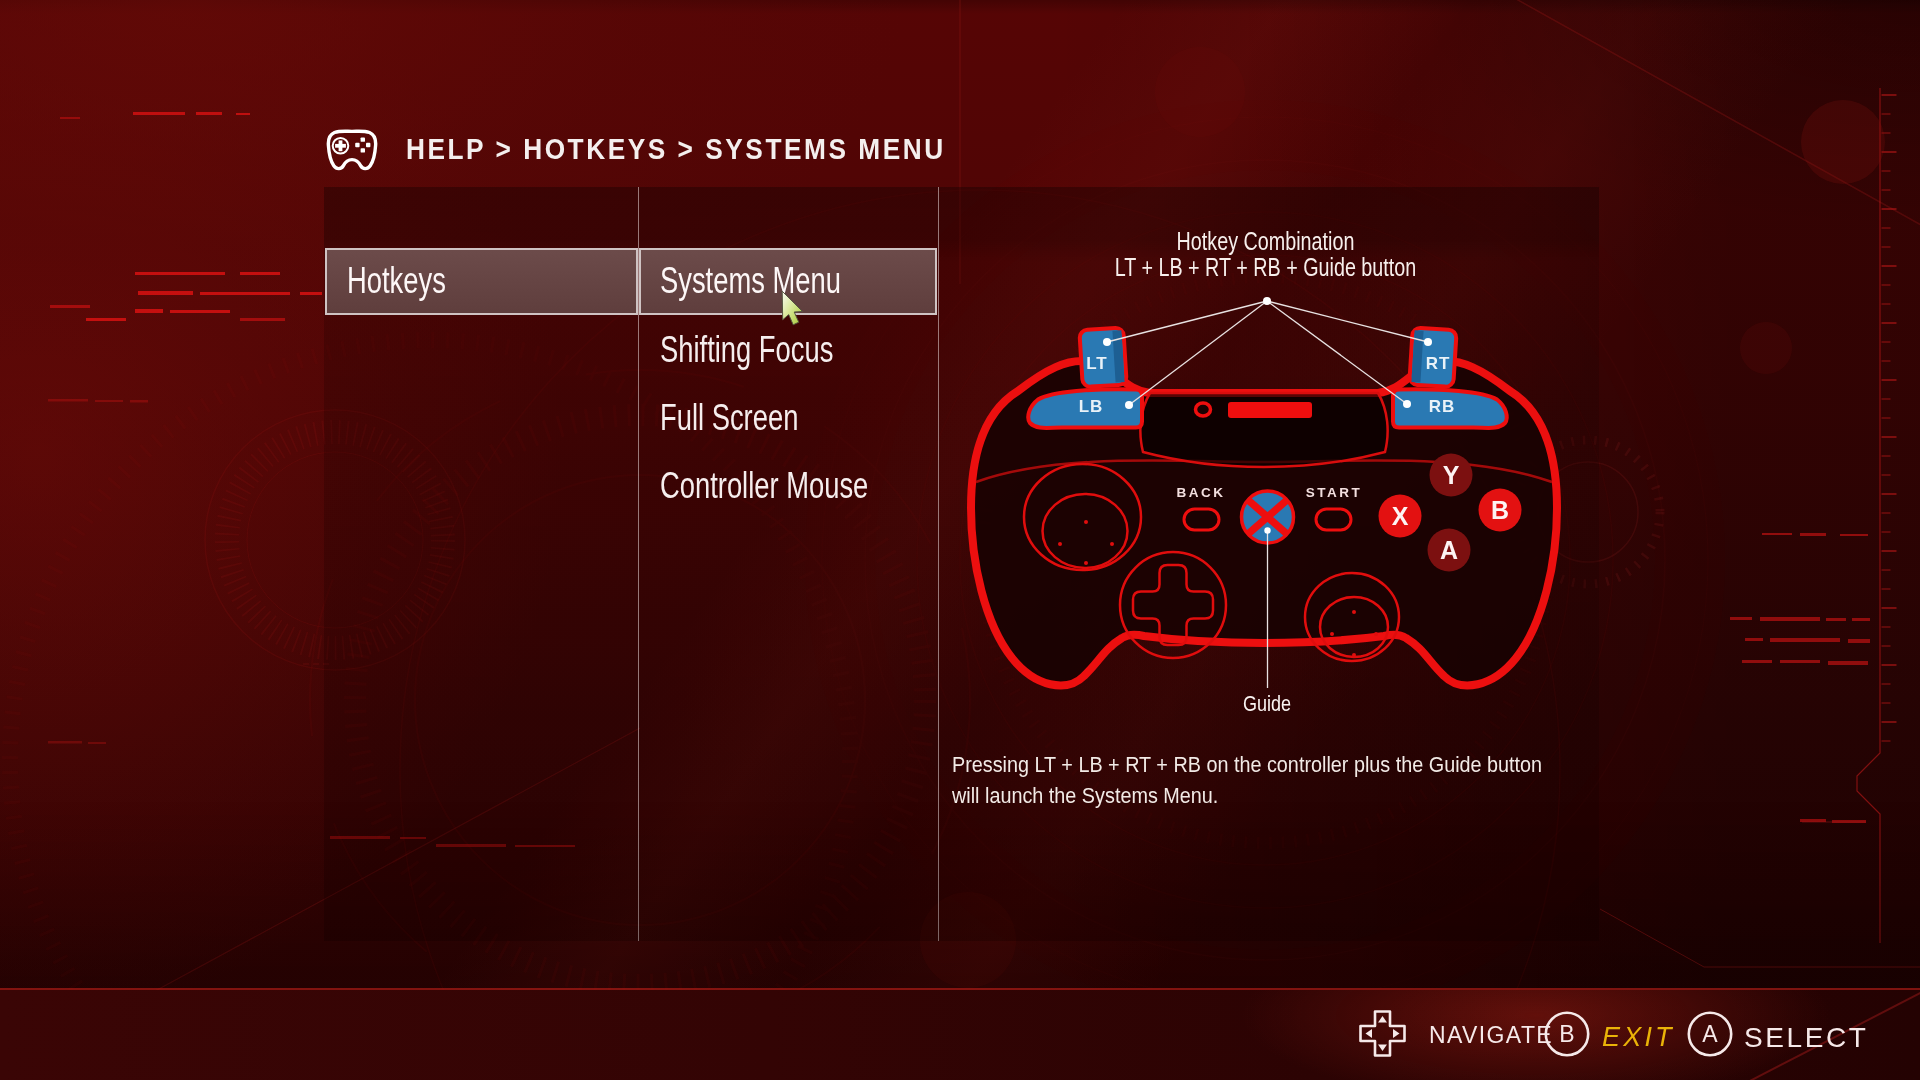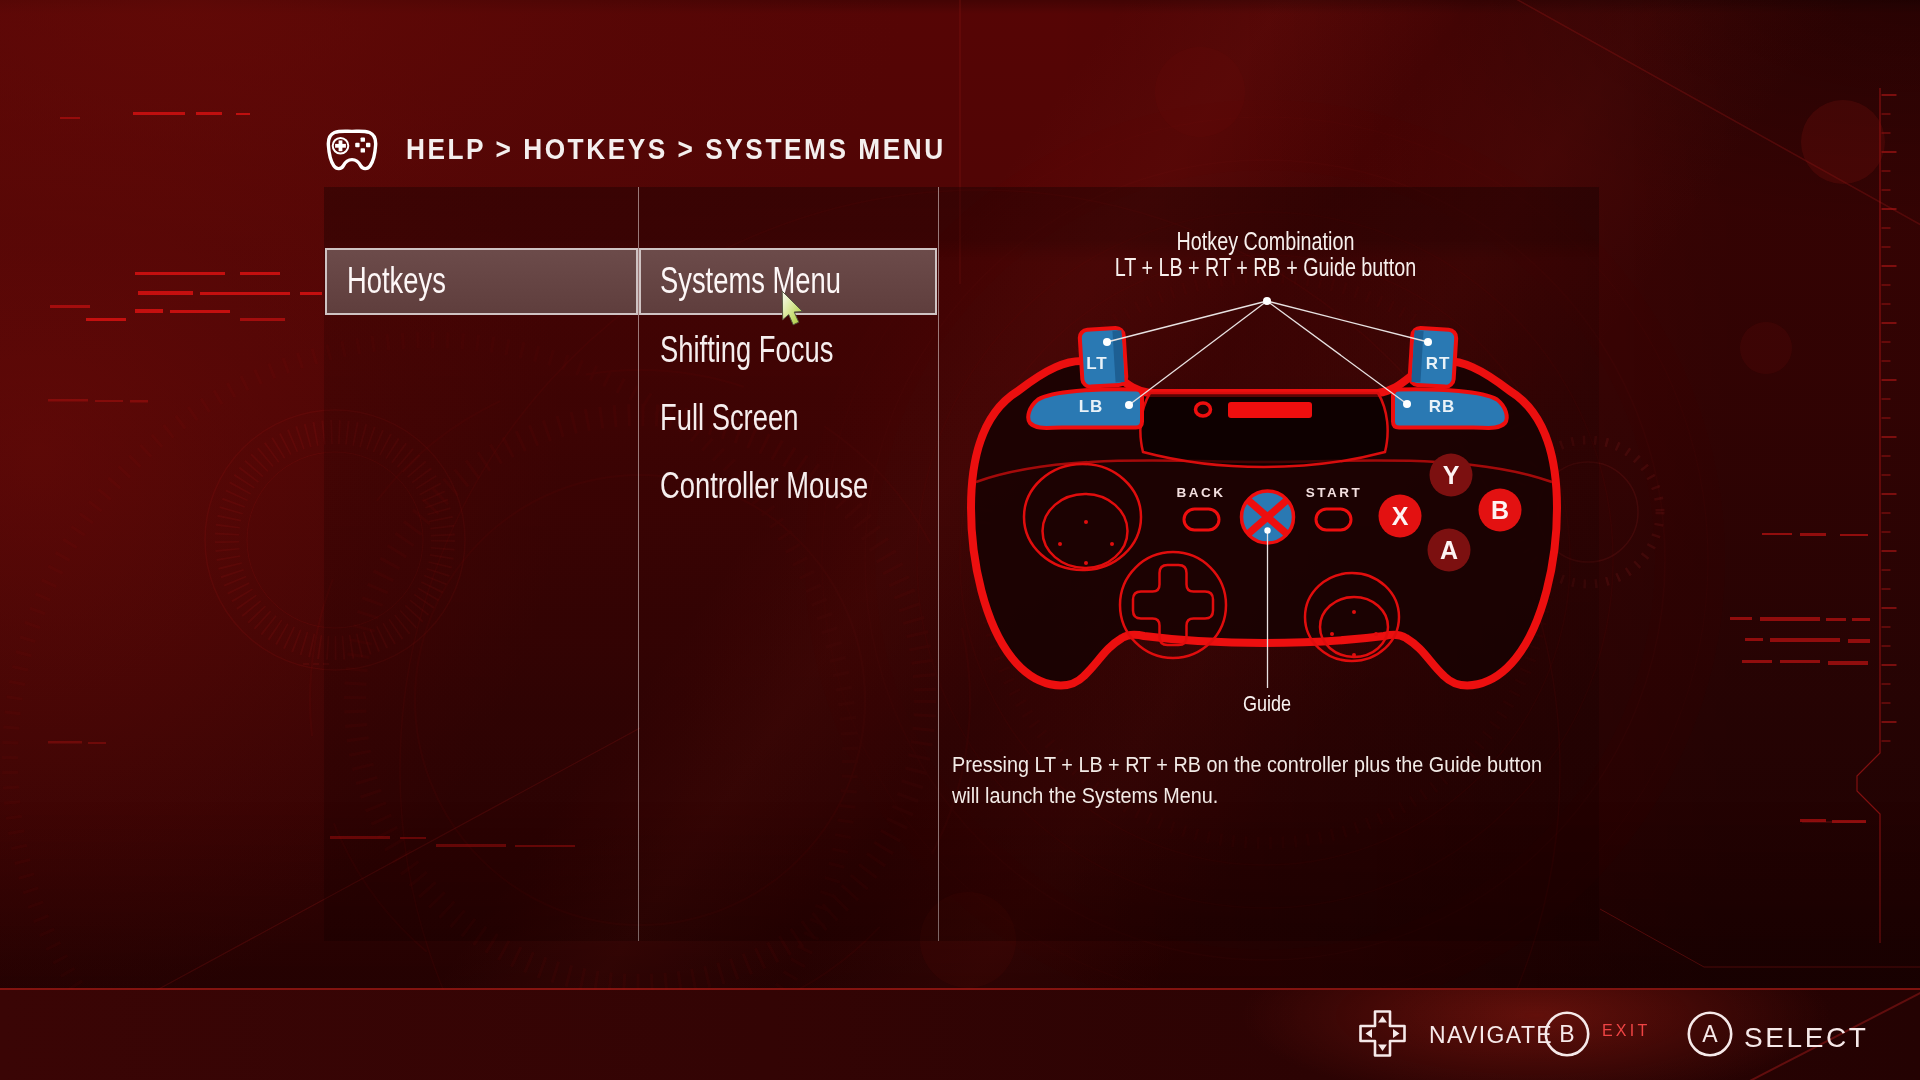--- a/index.html
+++ b/index.html
@@ -300,21 +300,21 @@
     <path d="M 6.5,24.5 L 13,20 L 13,29 Z"></path>
     <path d="M 40.5,24.5 L 34,20 L 34,29 Z"></path>
   </g>
 </svg>
 <div class="abs" id="navtext" style="left:1417px;top:1022px;color:#f6e9e9;font-size:23px;letter-spacing:1.4px;white-space:nowrap;margin-left:12px;">NAVIGATE</div>
 
 <svg class="abs" id="bcircle" style="left:1544px;top:1011px" width="46" height="46" viewBox="0 0 46 46">
   <circle cx="23" cy="23" r="21.2" fill="none" stroke="#f6e9e9" stroke-width="2.6"></circle>
   <text x="23" y="31" font-family="Liberation Sans, sans-serif" font-size="23" fill="#f6e9e9" text-anchor="middle">B</text>
 </svg>
-<div class="abs" style="left:1602px;top:1022px;color:#ef4444;font-size:16px;letter-spacing:3.2px;white-space:nowrap;">EXIT</div>
+<div class="abs" style="left:1602px;top:1022px;color:#eab308;font-size:27px;letter-spacing:3.2px;white-space:nowrap;font-style:italic;">EXIT</div>
 
 <svg class="abs" id="acircle" style="left:1687px;top:1011px" width="46" height="46" viewBox="0 0 46 46">
   <circle cx="23" cy="23" r="21.2" fill="none" stroke="#f6e9e9" stroke-width="2.6"></circle>
   <text x="23" y="31" font-family="Liberation Sans, sans-serif" font-size="23" fill="#f6e9e9" text-anchor="middle">A</text>
 </svg>
 <div class="abs" style="left:1744px;top:1022px;color:#f6e9e9;font-size:28px;letter-spacing:2.6px;white-space:nowrap;">SELECT</div>
 
 <svg class="abs" id="cursor" style="left:780px;top:290px" width="30" height="38" viewBox="0 0 30 38">
   <defs>
     <linearGradient id="curg" x1="0" y1="0" x2="1" y2="1">

